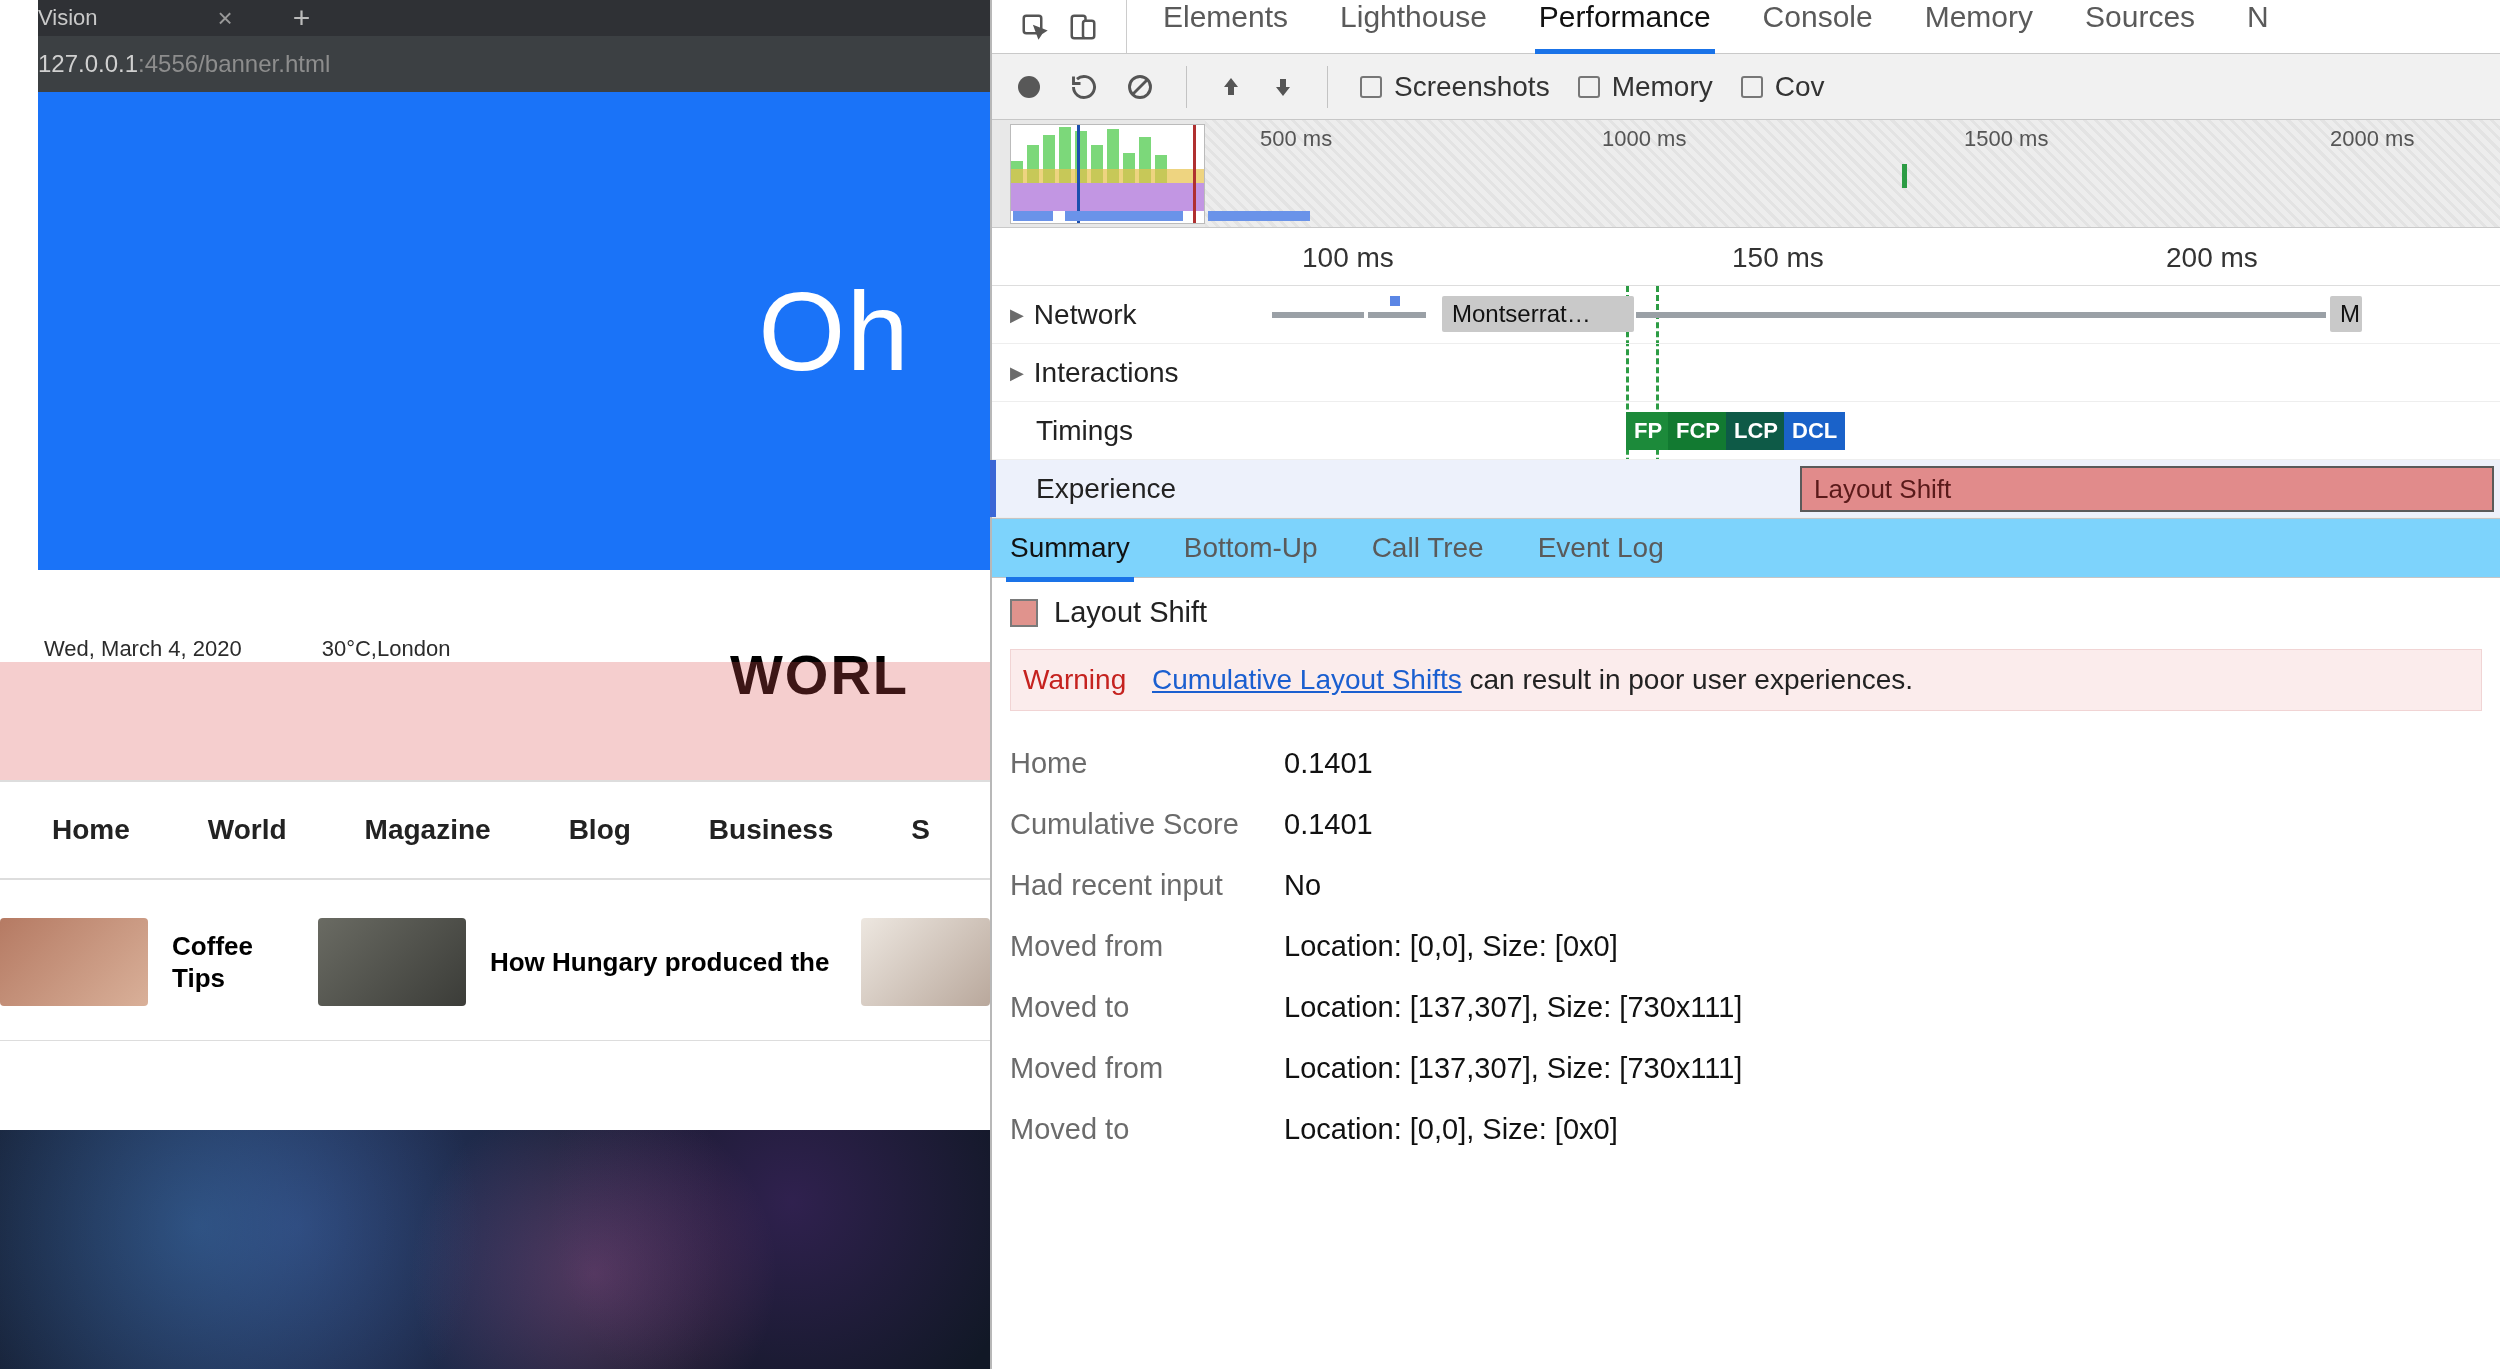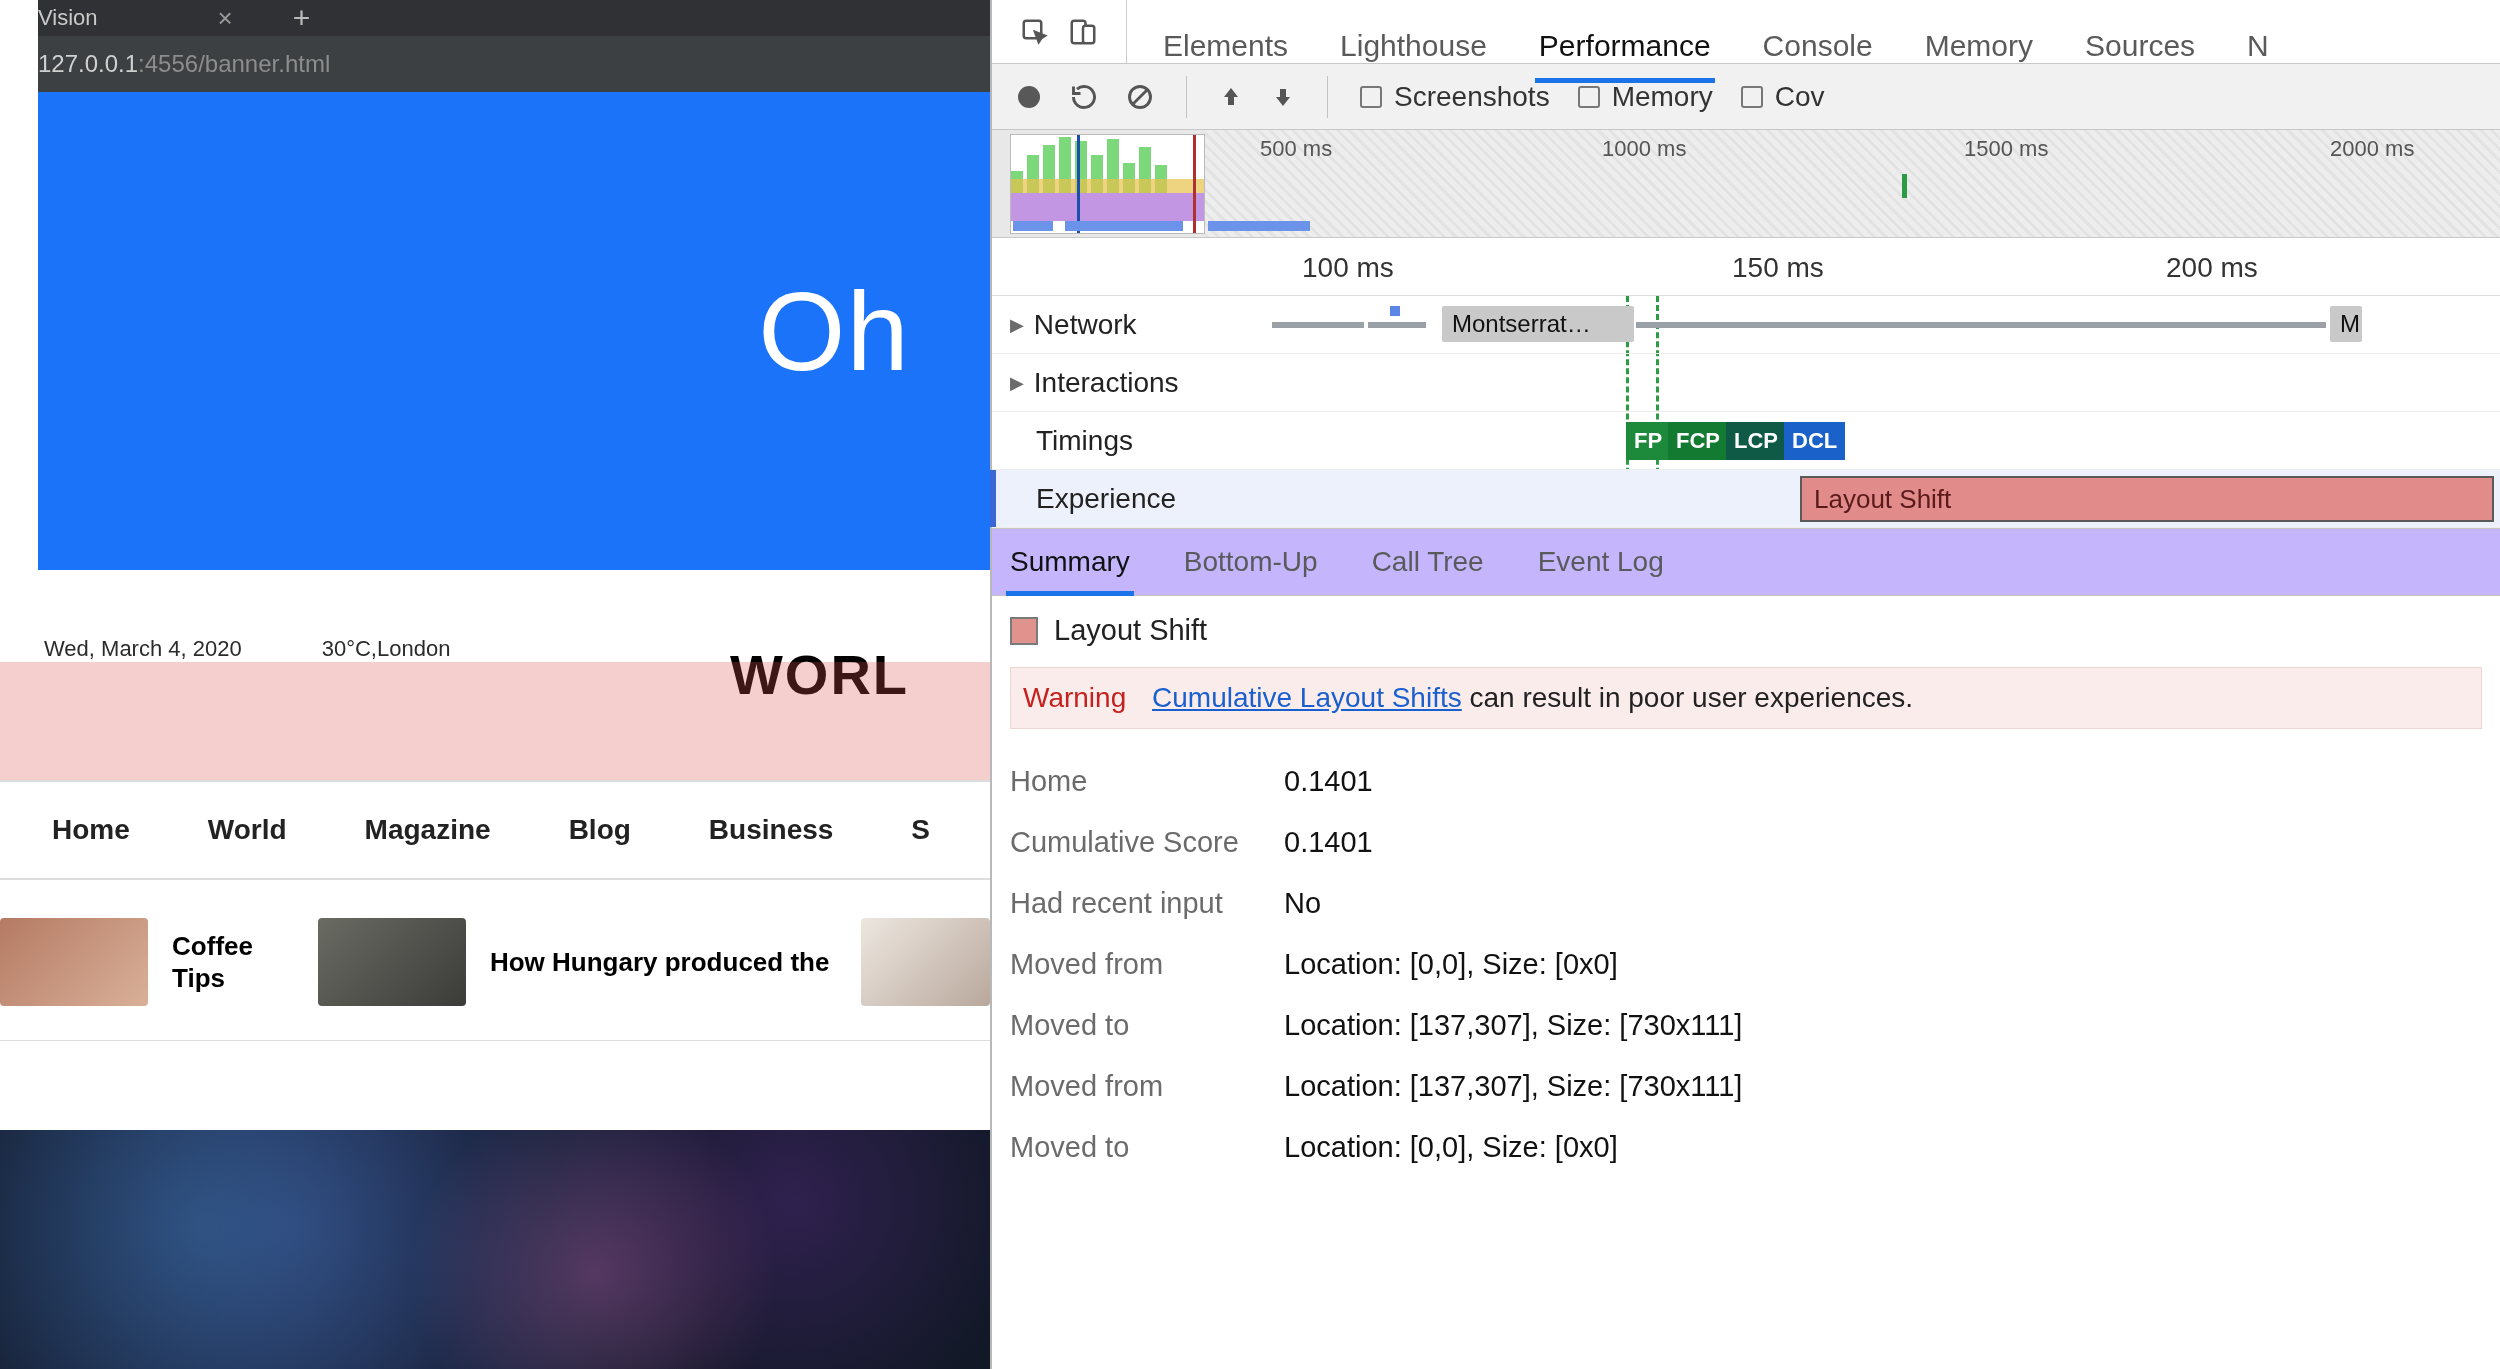--- a/index.html
+++ b/index.html
@@ -26,21 +26,21 @@
   .ticker .thumb2{ background:linear-gradient(135deg,#6a6b63,#3b3c38);}
   .ticker .thumb3{ background:linear-gradient(135deg,#ede7e0,#b9a89c);}
   .ticker .tlabel{ font-size:26px; font-weight:800; line-height:1.25; }
   .hero { position:absolute; left:0; top:1130px; width:990px; height:240px; background:radial-gradient(circle at 30% 40%, #2a3a6a 0%, #111826 60%); }
   .hero::after{ content:""; position:absolute; inset:0; background:
       radial-gradient(circle at 60% 60%, rgba(255,120,200,.25), transparent 30%),
       radial-gradient(circle at 20% 40%, rgba(80,180,255,.25), transparent 35%),
       radial-gradient(circle at 80% 30%, rgba(140,60,200,.25), transparent 30%); }
   
   .right { flex:1; height:100%; background:#fff; border-left:2px solid #b8b8b8; display:flex; flex-direction:column; }
-  .dt-tabs { height:64px; border-bottom:1px solid #c9c9c9; display:flex; align-items:flex-end; }
+  .dt-tabs { height:54px; border-bottom:1px solid #c9c9c9; display:flex; align-items:flex-start; }
   .dock-icons{ display:flex; gap:18px; padding:0 28px; border-right:1px solid #ccc; height:100%; align-items:center;}
   .dock-icons svg{ stroke:#555; }
   .dt-tabs .tabs{ display:flex; gap:52px; padding-left:36px; font-size:30px; color:#5a5a5a;}
   .dt-tabs .tabs .active{ color:#111; position:relative;}
   .dt-tabs .tabs .active::after{ content:""; position:absolute; left:-4px; right:-4px; bottom:-20px; height:5px; background:#1a73e8;}
   .dt-toolbar { height:66px; background:#f1f1f1; border-bottom:1px solid #c7c7c7; display:flex; align-items:center; gap:28px; padding-left:24px; font-size:28px; color:#333;}
   .dt-toolbar .sep{ width:1px; height:42px; background:#c3c3c3; margin:0 4px;}
   .dt-toolbar .select{ display:flex; align-items:center; gap:258px; border-bottom:1px solid #aaa; padding:0 8px 6px;}
   .dt-toolbar .cbx{ display:flex; align-items:center; gap:12px;}
   .cbox{ width:22px; height:22px; border:2px solid #777; border-radius:3px;}
@@ -69,21 +69,21 @@
   .track .lane{ position:relative; flex:1; height:100%;}
   .netblock{ position:absolute; top:10px; height:36px; background:#c9c9c9; color:#111; font-size:24px; padding:4px 10px; border-radius:2px; overflow:hidden;}
   .netseg{ position:absolute; top:26px; height:6px; background:#9aa0a6;}
   .netseg.b{ background:#5b86e5; height:10px; top:10px;}
   .timing-pill{ position:absolute; top:10px; height:38px; color:#fff; font-size:22px; font-weight:700; display:flex; align-items:center; padding:0 8px; }
   .fp{background:#1c8a3a;} .fcp{background:#127a31;} .lcp{background:#0e5a47;} .dcl{background:#1a62c9;}
   .exp-track{ background:#edf1fb; }
   .exp-track .leftline{ position:absolute; left:-2px; top:0; bottom:0; width:6px; background:#3b66d6;}
   .exp-bar{ position:absolute; top:6px; height:46px; background:#e18b8b; border:2px solid #5a5a5a; color:#5a1a1a; font-size:26px; padding:6px 12px;}
   .vguide{ position:absolute; top:0; bottom:0; width:0; border-left:3px dashed #2c9c44;}
-  .subtabs{ height:68px; background:#c4b5fd; border-top:1px solid #c5c5c5; border-bottom:1px solid #c5c5c5; display:flex; align-items:center; gap:54px; padding-left:18px; font-size:28px; color:#5a5a5a;}
+  .subtabs{ height:60px; background:#7dd3fc; border-top:1px solid #c5c5c5; border-bottom:1px solid #c5c5c5; display:flex; align-items:center; gap:54px; padding-left:18px; font-size:28px; color:#5a5a5a;}
   .subtabs .active{ color:#111; position:relative;}
   .subtabs .active::after{ content:""; position:absolute; left:-4px; right:-4px; bottom:-18px; height:5px; background:#1a73e8;}
   .detail{ padding:18px 18px 0; font-size:29px; color:#222;}
   .detail .hdr{ display:flex; align-items:center; gap:16px; margin-bottom:20px;}
   .hdr .sw{ width:28px; height:28px; background:#e0938d; border:2px solid #7a7a7a;}
   .warnrow{ background:#fbecec; border:1px solid #f1d4d4; padding:14px 12px; margin-bottom:22px; font-size:28px;}
   .warnrow .wlabel{ color:#c5221f; font-weight:500; margin-right:18px;}
   .warnrow a{ color:#1a5fd0; text-decoration:underline;}
   .kv{ display:flex; gap:22px; padding:14px 0; font-size:29px;}
   .kv .k{ color:#6b6b6b; min-width:252px;}

